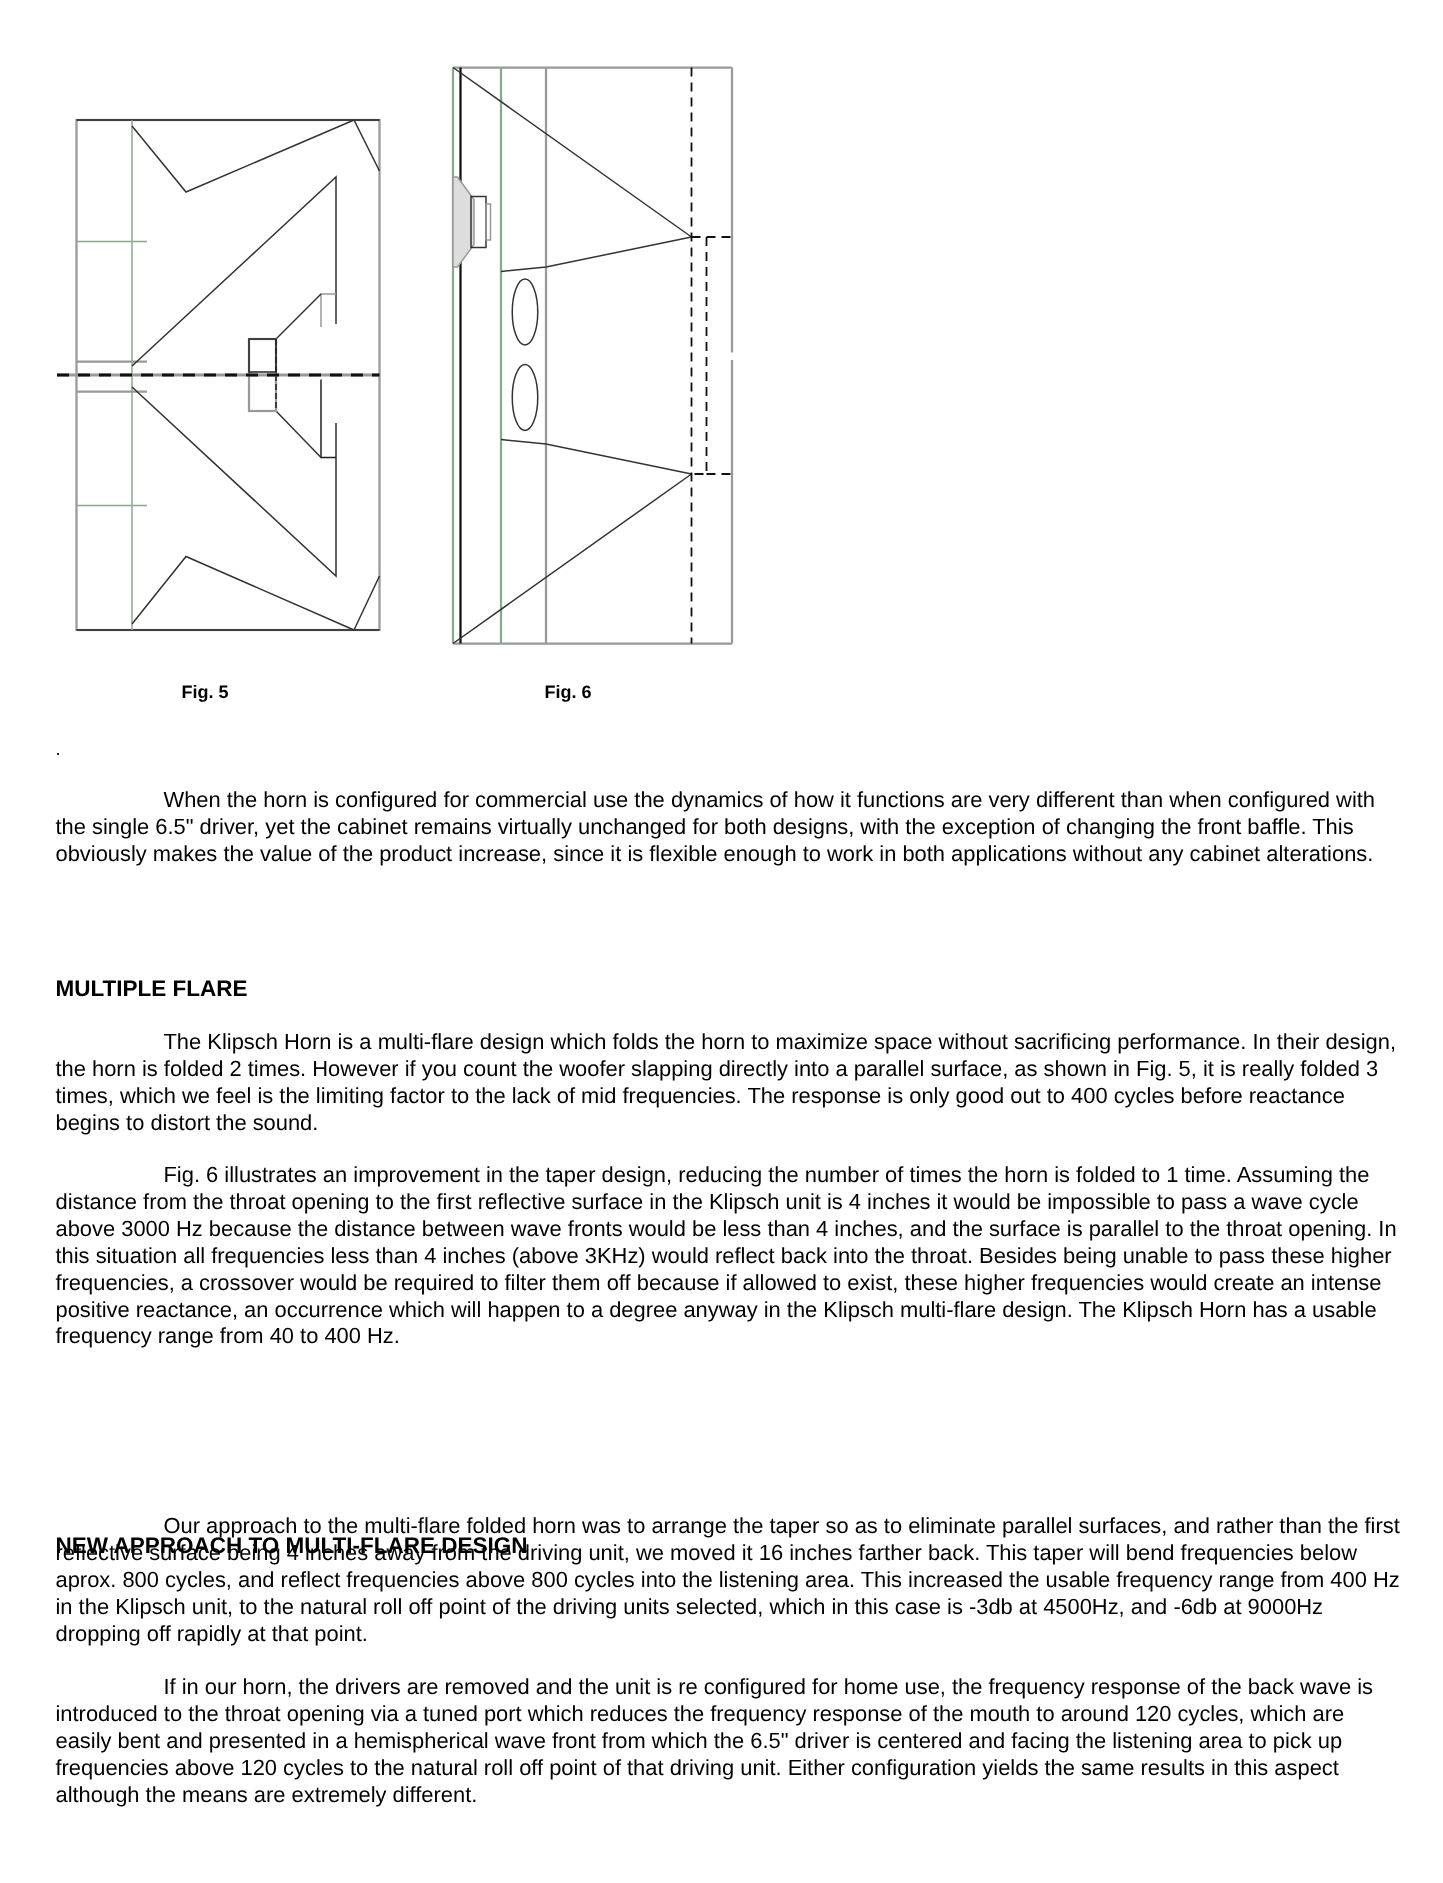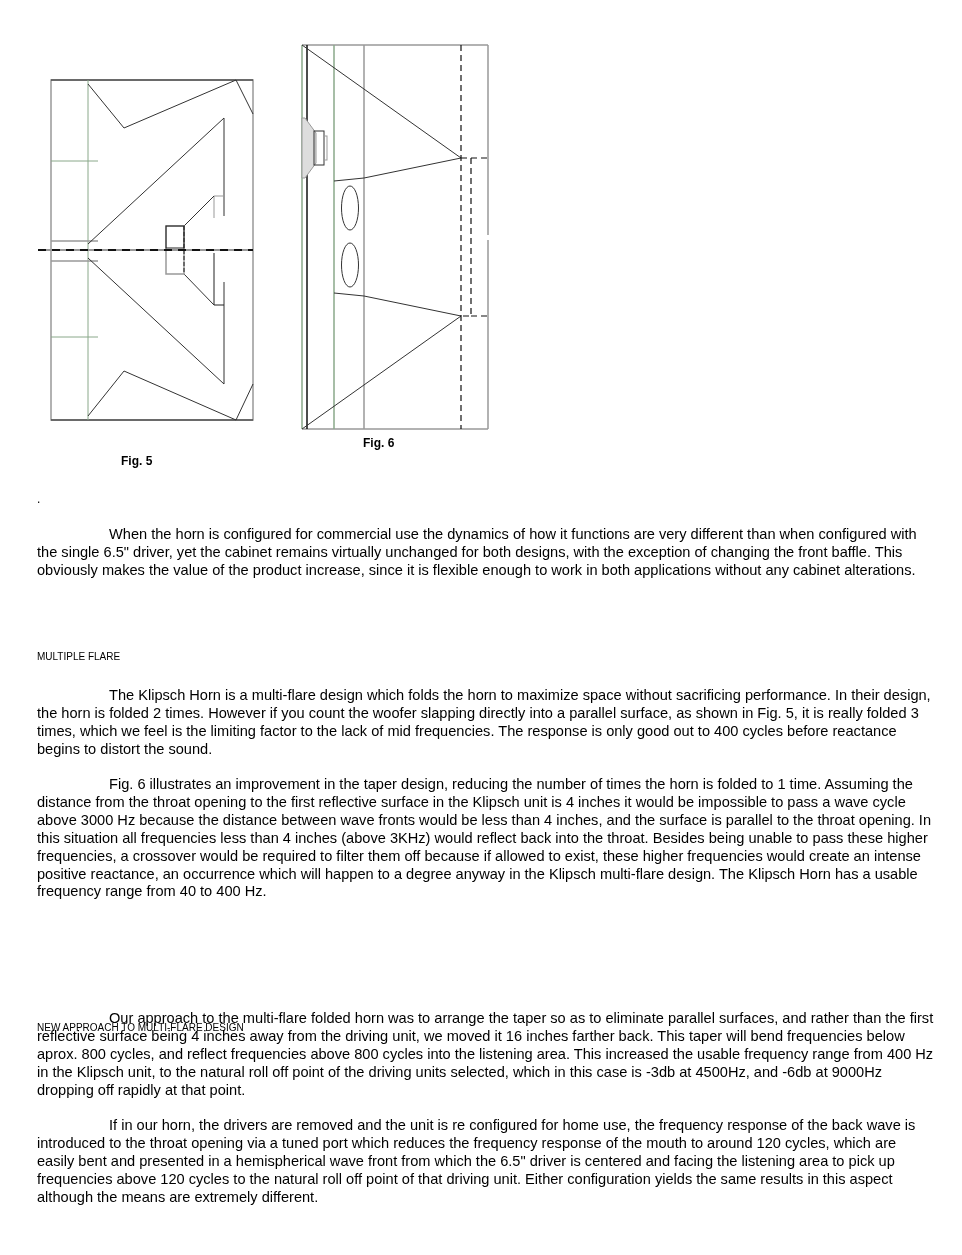--- a/index.html
+++ b/index.html
@@ -3,25 +3,25 @@
 <meta charset="utf-8">
 <style>
   html, body { margin:0; padding:0; background:#ffffff; }
   body { width:962px; height:1255px; position:relative; overflow:hidden;
          font-family:"Liberation Sans", sans-serif; color:#000; }
   .fig { position:absolute; }
   #fig5 { left:36px; top:76px; width:224px; height:348px; }
   #fig6 { left:296px; top:40px; width:200px; height:392px; }
   .caption { position:absolute; font-weight:bold; font-size:12px; }
   #cap5 { left:121px; top:454px; }
-  #cap6 { left:363px; top:436px; }
+  #cap6 { left:363px; top:454px; }
   .dot { position:absolute; left:37px; top:492px; font-size:12px; }
   .block { position:absolute; left:37px; width:900px; font-size:14.6px; line-height:17.9px; }
   .indent { display:inline-block; width:72px; }
-  .heading { position:absolute; left:37px; font-weight:normal; font-size:10px; }
+  .heading { position:absolute; left:37px; font-weight:bold; font-size:15px; }
   svg line, svg path, svg rect, svg ellipse, svg polyline { fill:none; }
 </style>
 </head>
 <body>
 
 <svg id="fig5" class="fig" viewBox="0 0 224 348">
   <g>
     <rect x="15" y="4" width="202" height="340" stroke="#999" stroke-width="1.5"></rect>
     <line x1="15" y1="4" x2="217" y2="4" stroke="#222"></line>
     <line x1="15" y1="344" x2="217" y2="344" stroke="#222"></line>

